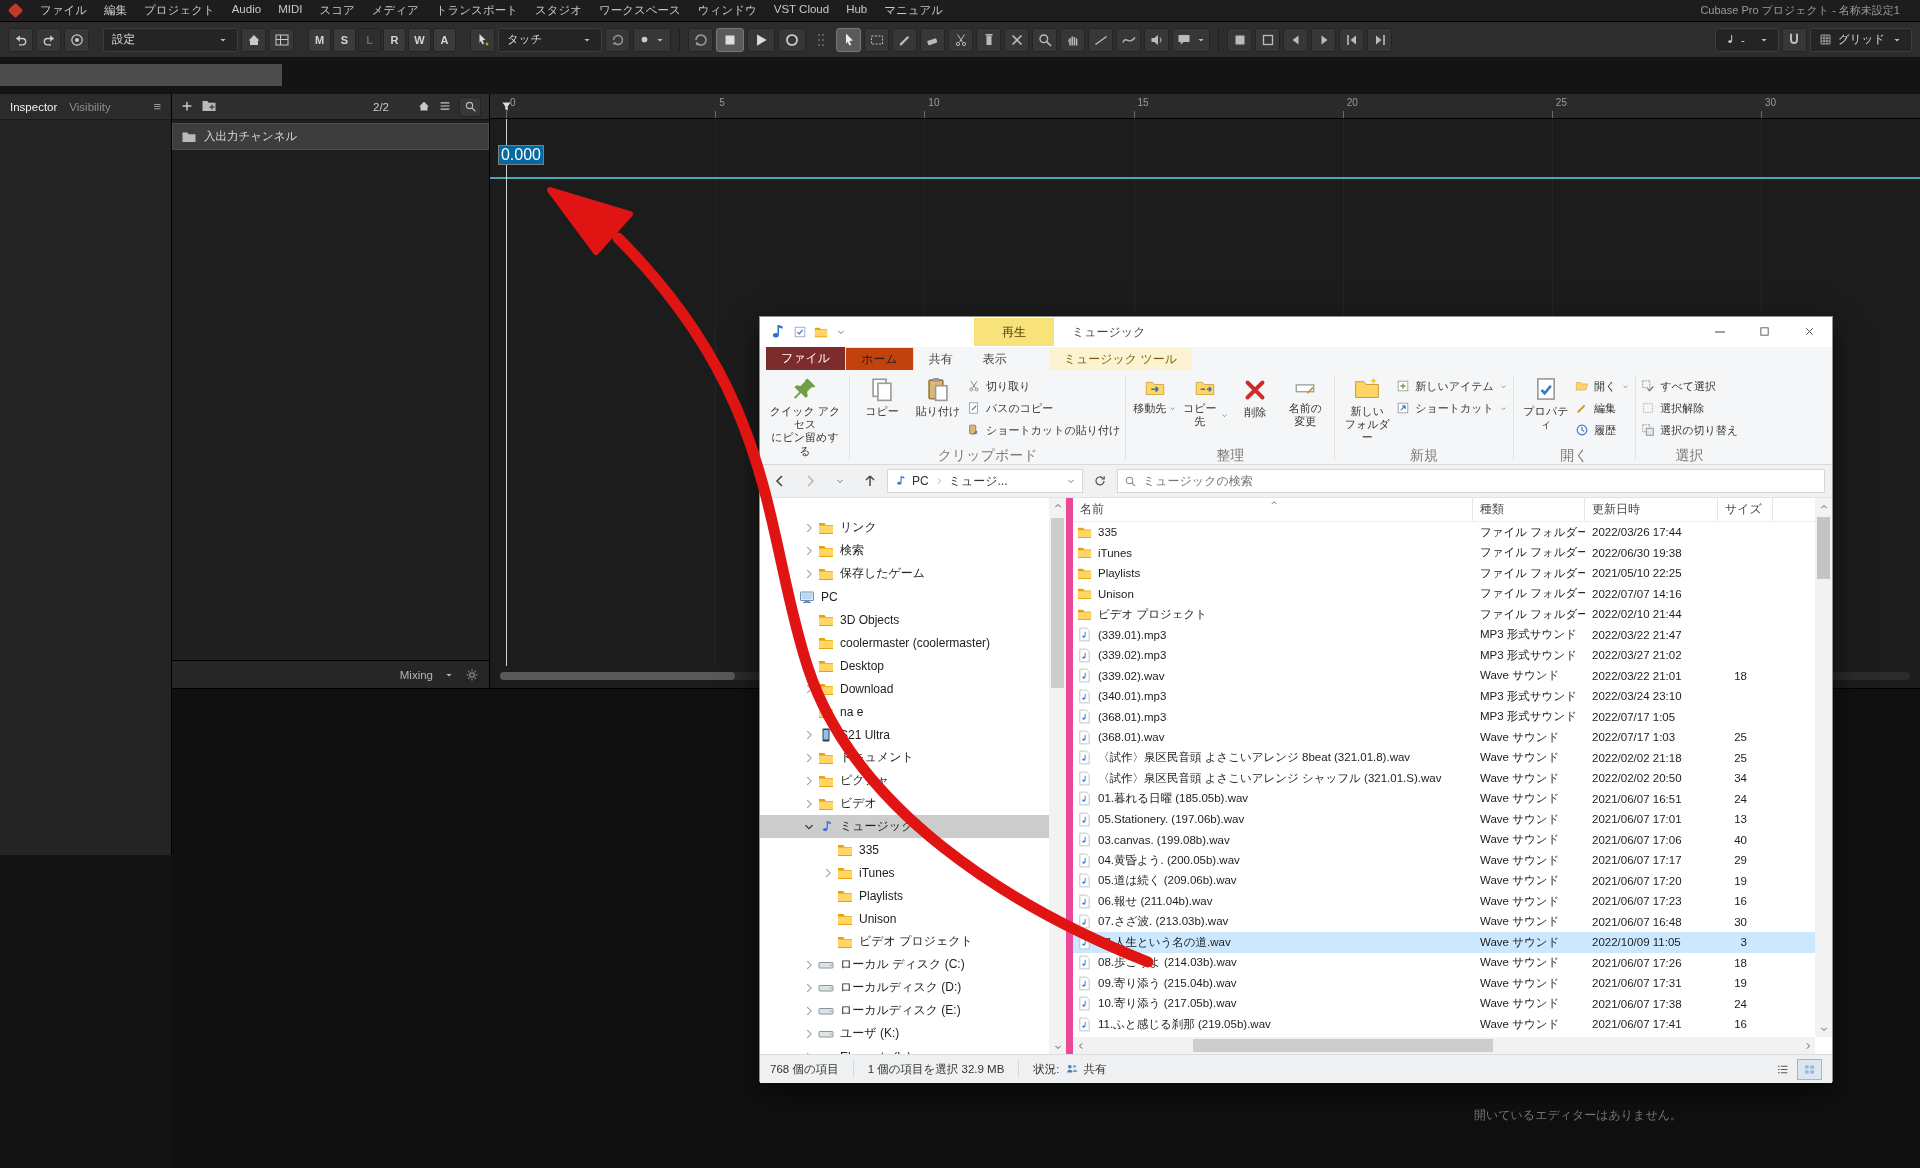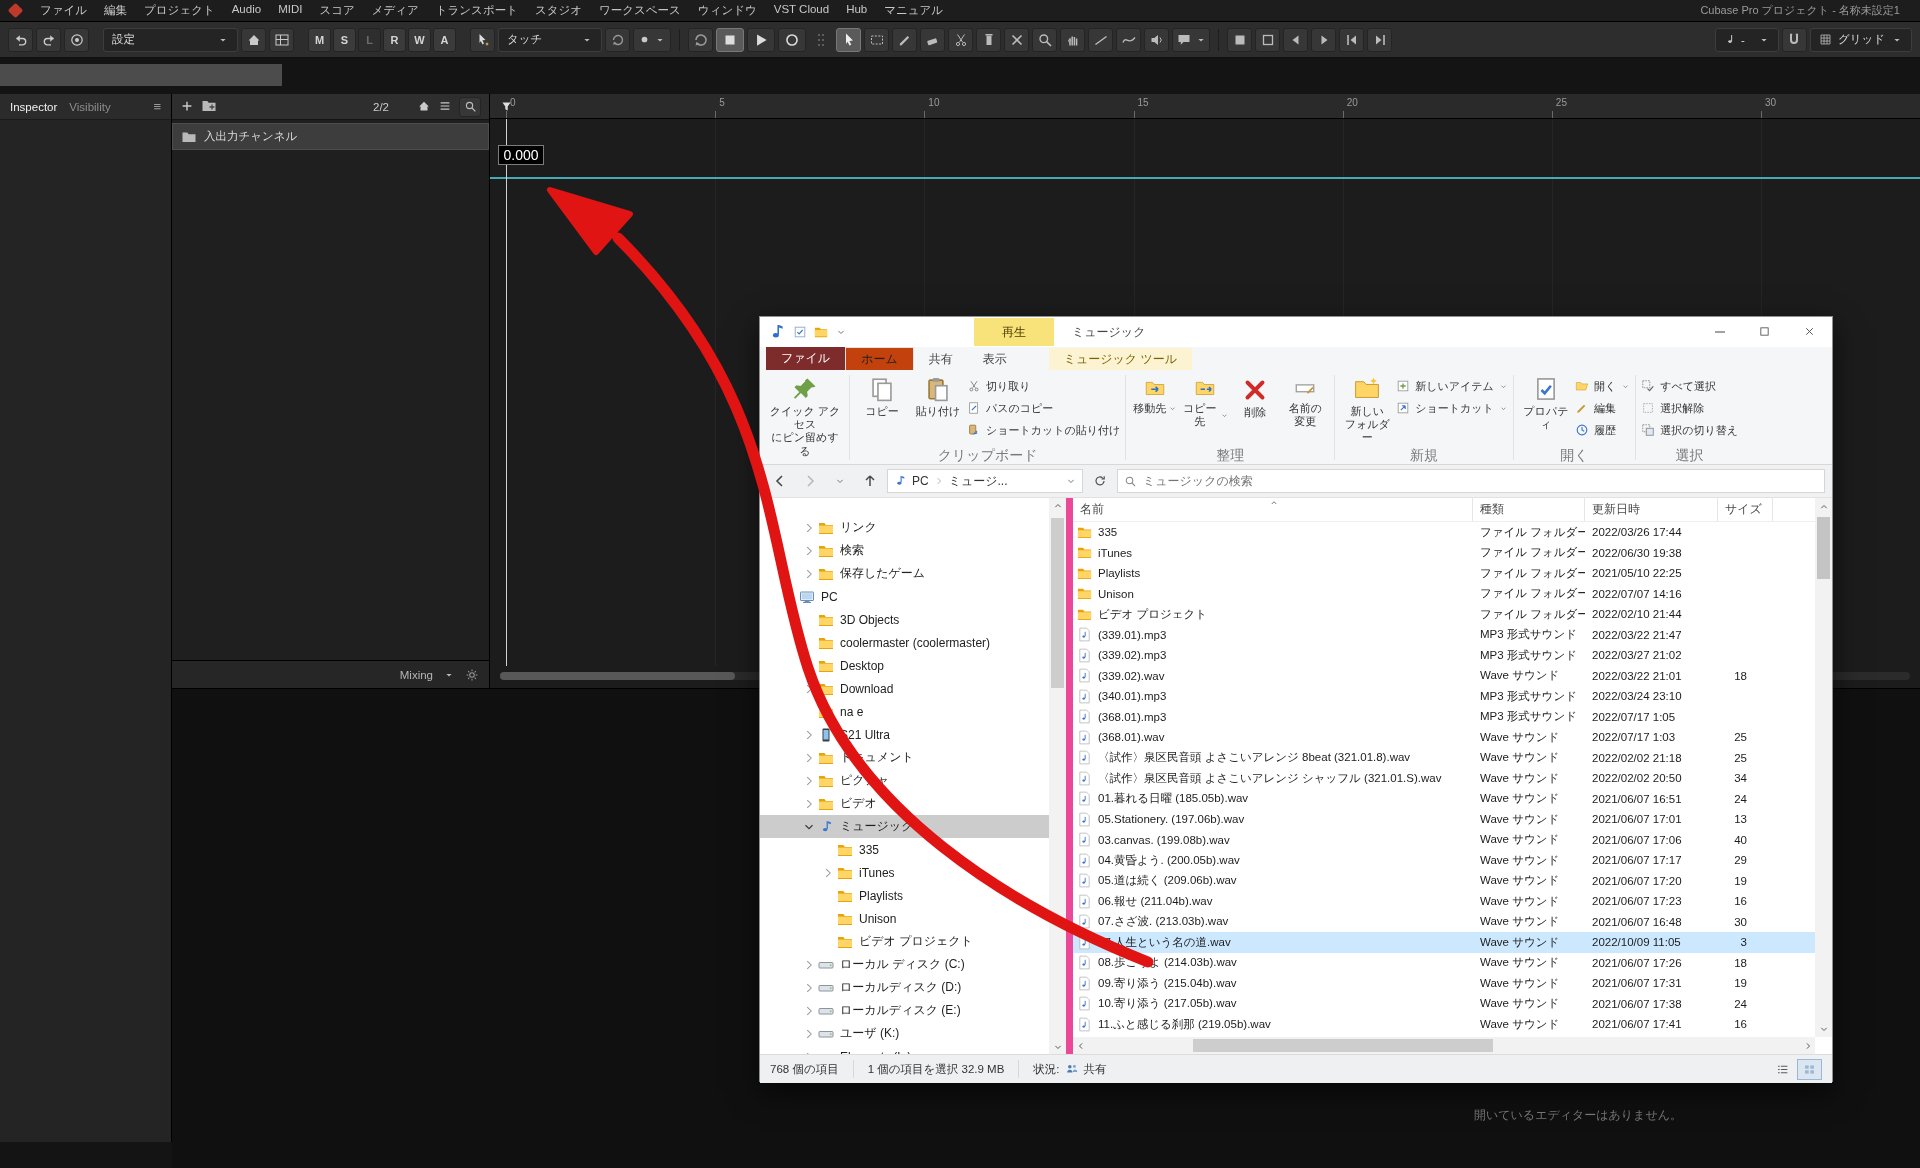--- a/index.html
+++ b/index.html
@@ -22,40 +22,40 @@
   .tbtn{height:24px;min-width:25px;display:flex;align-items:center;justify-content:center;background:#373737;border:1px solid #242424;border-radius:3px;color:#ccc}
   .tbtn.active{background:#5a5a5a;border-color:#787878}
   .tdrop{height:24px;display:flex;align-items:center;gap:8px;background:#242424;border:1px solid #3d3d3d;border-radius:3px;padding:0 8px;color:#ddd;font-size:11.5px;white-space:nowrap}
   .tsep{width:1px;height:22px;background:#1d1d1d;margin:0 5px}
   .tgap{width:8px}
   .state-btn{width:23px;height:24px;display:flex;align-items:center;justify-content:center;background:#3b3b3b;border:1px solid #232323;border-radius:3px;color:#d5d5d5;font-size:11px;font-weight:bold}
   .state-btn.dim{background:#2e2e2e;color:#6a6a6a}
 
   #substrip{left:0;top:64px;width:282px;height:22px;background:#4c4c4c}
 
-  #inspector{left:0;top:94px;width:172px;height:1048px;background:#242424;border-right:1px solid #000}
+  #inspector{left:0;top:94px;width:172px;height:761px;background:#242424;border-right:1px solid #000}
   #inspector .tabs{display:flex;align-items:center;gap:12px;height:26px;padding:0 10px;font-size:11.5px;color:#8c8c8c;background:#2b2b2b;border-bottom:1px solid #1a1a1a}
   #inspector .tabs .sel{color:#f0f0f0}
   #inspector .tabs .burger{margin-left:auto;color:#9a9a9a;font-size:13px}
 
   #trackpanel{left:172px;top:94px;width:318px;height:594px;background:#1f1f1f;border-right:1px solid #000}
   #trackpanel .hdr{height:26px;background:#2e2e2e;border-bottom:1px solid #141414;display:flex;align-items:center;gap:7px;padding:0 8px;color:#ccc;font-size:11.5px}
   #trackpanel .hdr .cnt{margin-left:auto}
   #trackrow{margin-top:3px;height:27px;background:#3d3d3d;border:1px solid #4d4d4d;display:flex;align-items:center;gap:7px;padding:0 8px;color:#ddd;font-size:11.5px}
   #mixingbar{position:absolute;left:0;right:0;bottom:0;height:28px;background:#262626;border-top:1px solid #000;display:flex;align-items:center;justify-content:flex-end;gap:10px;padding-right:10px;color:#b5b5b5;font-size:11.5px}
 
   #timeline{left:490px;top:94px;width:1430px;height:594px;background:#1c1c1c}
   #ruler{position:absolute;left:0;top:0;right:0;height:25px;background:#2a2a2a;border-bottom:1px solid #000}
   #ruler .tick-label{position:absolute;top:3px;font-size:10px;color:#9a9a9a}
   #ruler .tick-mark{position:absolute;bottom:0;width:1px;height:7px;background:#6a6a6a}
   #tlbody{position:absolute;left:0;top:25px;right:0;bottom:0}
   .gridline{position:absolute;top:0;bottom:22px;width:1px;background:#252525}
   #cyanline{position:absolute;left:0;right:0;top:58px;height:2px;background:#4cc3cf;opacity:.85}
   #playhead{position:absolute;left:16px;top:0;bottom:22px;width:1px;background:#cfcfcf}
-  #phvalue{position:absolute;left:8px;top:26px;width:46px;height:20px;background:#000000;border:1px solid #7c7c7c;color:#fff;font-size:14px;display:flex;align-items:center;justify-content:center}
+  #phvalue{position:absolute;left:8px;top:26px;width:46px;height:20px;background:#0369a1;border:1px solid #7c7c7c;color:#fff;font-size:16px;display:flex;align-items:center;justify-content:center}
   #tl-hscroll{position:absolute;left:10px;right:10px;bottom:8px;height:8px;background:#2b2b2b;border-radius:4px}
   #tl-hscroll .thumb{position:absolute;left:0;top:0;width:235px;height:8px;background:#585858;border-radius:4px}
 
   #lowerzone{left:172px;top:688px;width:1748px;height:480px;background:#101010;border-top:1px solid #000}
   #lowerzone .msg{position:absolute;left:1302px;top:418px;color:#7a7a7a;font-size:12px}
 
   
   #explorer{left:759px;top:316px;width:1074px;height:766px;background:#fff;border:1px solid #8f8f8f;box-shadow:0 10px 28px rgba(0,0,0,.6);color:#222;font-size:12px;z-index:10}
   #ex-titlebar{position:relative;height:30px;background:#fff;display:flex;align-items:center;padding-left:8px;gap:7px}
   #ex-titlebar .ctx-tab{position:absolute;left:214px;top:1px;width:80px;height:28px;background:#f8e27a;display:flex;align-items:center;justify-content:center;color:#4a3c00;font-size:12px}

